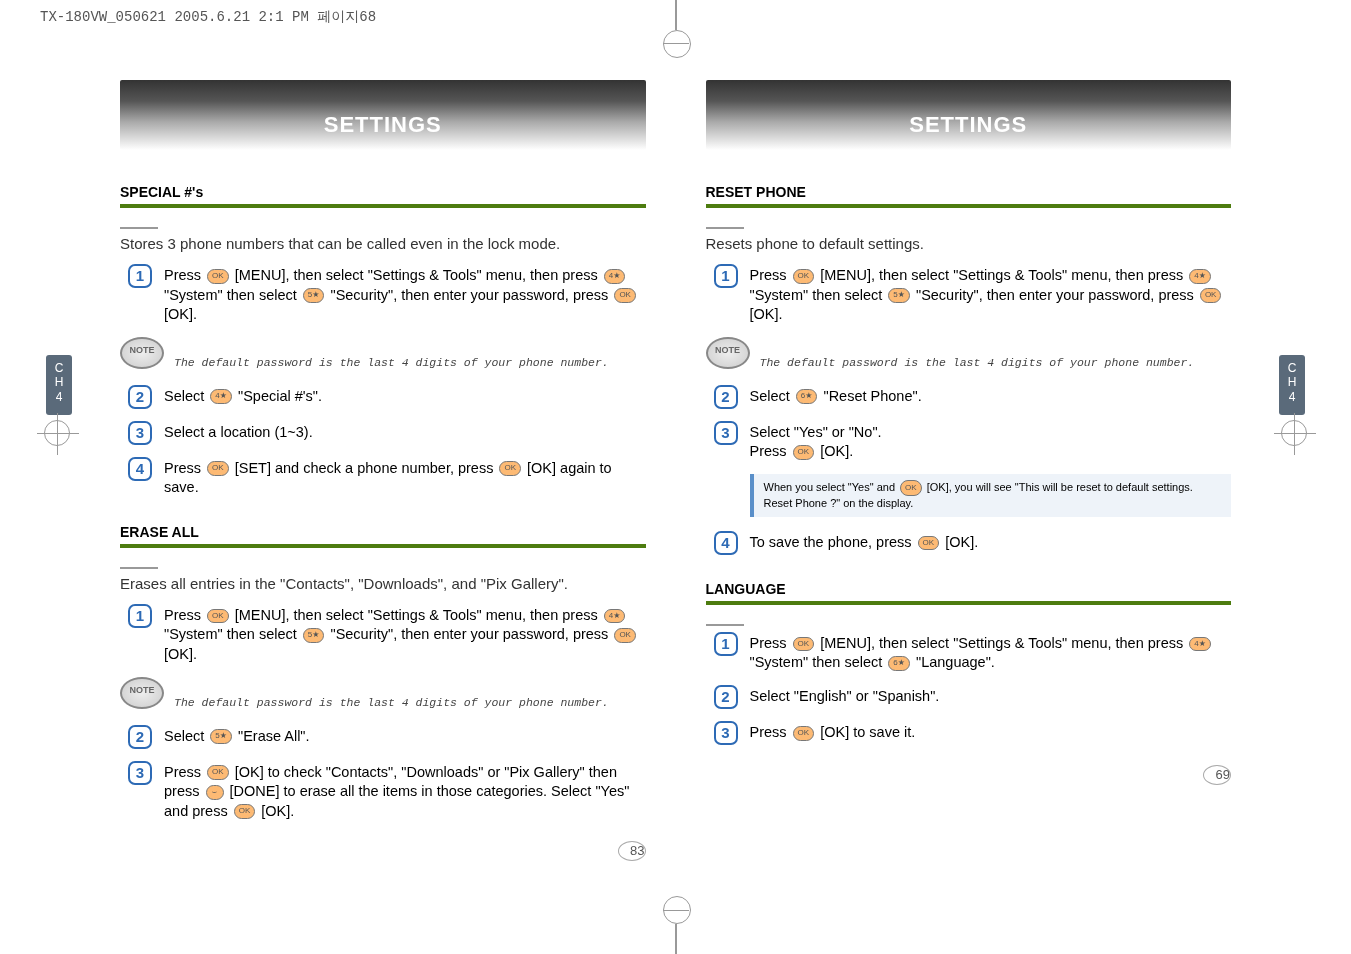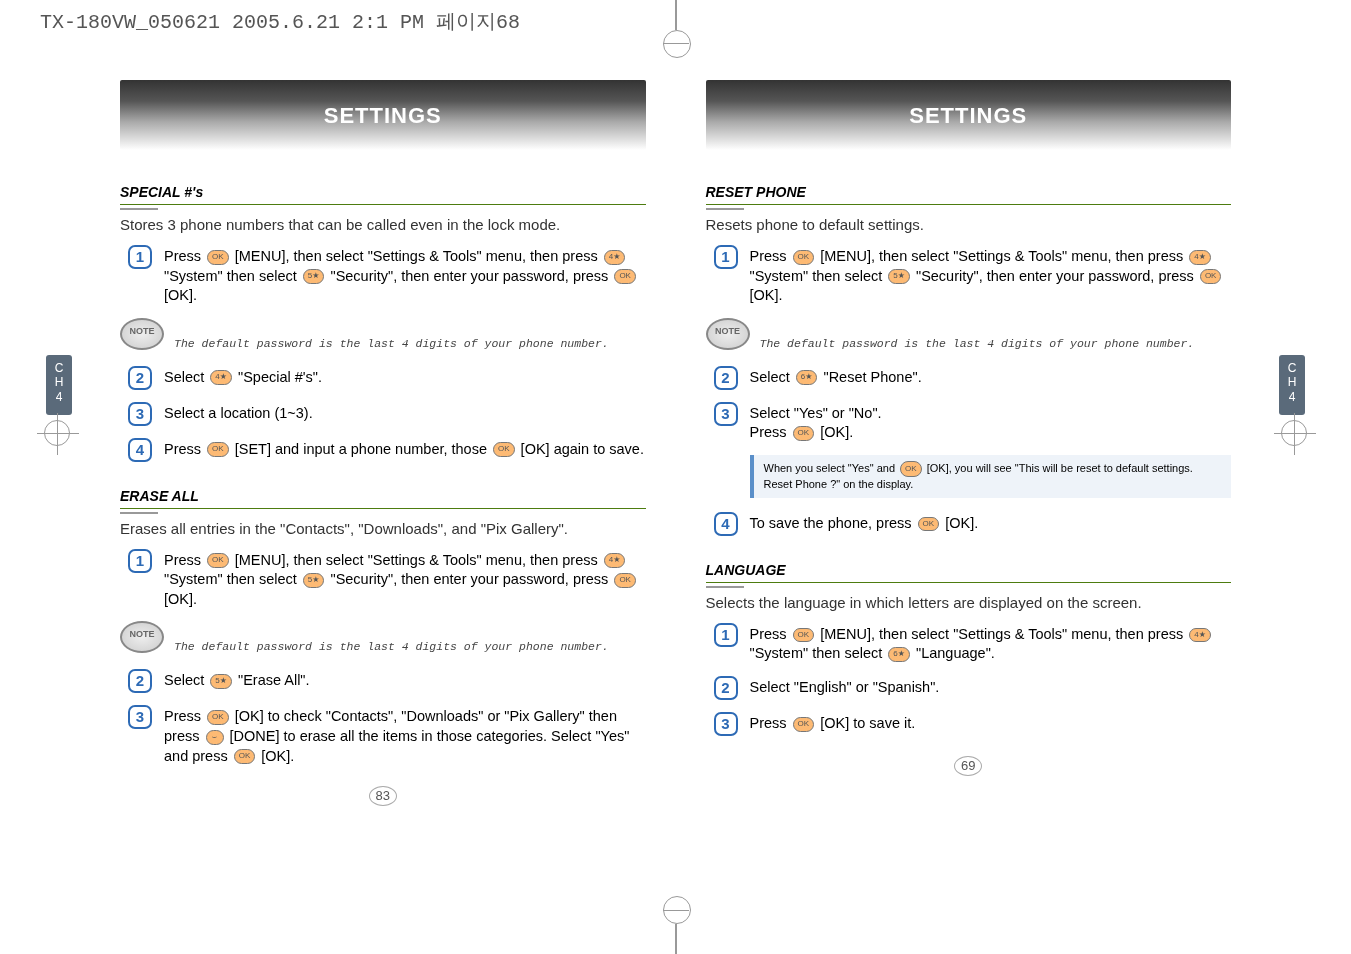--- a/index.html
+++ b/index.html
@@ -8,21 +8,21 @@
       background: #fff;
       width: 1351px;
       height: 954px;
       position: relative;
       color: #000;
     }
     .print-header {
       position: absolute;
       top: 8px;
       left: 40px;
-      font-size: 20px;
+      font-size: 14px;
       color: #555;
       font-family: 'Courier New', monospace;
     }
     .crop-top {
       position: absolute;
       top: 0;
       left: 50%;
       width: 2px;
       height: 30px;
       background: #999;
@@ -92,40 +92,39 @@
     .page-right { padding-right: 20px; }
     .header-band {
       background: linear-gradient(to bottom, #333 0%, #555 30%, #aaa 60%, #fff 100%);
       height: 70px;
       position: relative;
       border-radius: 2px;
       margin-bottom: 20px;
     }
     .header-title {
       position: absolute;
-      bottom: 21px;
+      bottom: 12px;
       left: 50%;
       transform: translateX(-50%);
       color: #fff;
       font-weight: bold;
       font-size: 22px;
       letter-spacing: 1px;
     }
     .section-title {
       font-weight: bold;
       font-size: 14px;
       margin-top: 14px;
       margin-bottom: 2px;
       padding-bottom: 2px;
       display: inline-block;
     }
     .section-title-wrap {
-      border-bottom: 1px solid #4d7c0f;
-      margin-bottom: 4px;
-      font-style: italic;
+      border-bottom: 4px solid #4d7c0f;
+      margin-bottom: 20px;
     }
     .section-title-underline {
       height: 2px;
       width: 38px;
       background: #999;
       margin-bottom: 6px;
       margin-top: -1px;
     }
     .subtitle {
       font-size: 15px;
@@ -228,21 +227,21 @@
     .side-reg::before, .side-reg::after {
       content: '';
       position: absolute;
       background: #999;
     }
     .side-reg::before { top: 12px; left: -8px; width: 42px; height: 1px; }
     .side-reg::after { top: -8px; left: 12px; width: 1px; height: 42px; }
     .side-reg.left { left: 44px; top: 420px; }
     .side-reg.right { right: 44px; top: 420px; }
     .page-num {
-      text-align: center;
+      text-align: right;
       font-size: 13px;
       color: #555;
       margin-top: 20px;
     }
     .page-num span {
       display: inline-block;
       border: 1px solid #aaa;
       border-radius: 50%;
       width: 28px;
       height: 20px;
@@ -289,21 +288,21 @@
       <div class="step-text"><span>Select </span><span class="key">4★</span><span> "Special #'s".</span></div>
     </div>
 
     <div class="step">
       <div class="step-badge">3</div>
       <div class="step-text">Select a location (1~3).</div>
     </div>
 
     <div class="step">
       <div class="step-badge">4</div>
-      <div class="step-text"><span>Press </span><span class="key">OK</span><span> [SET] and input a phone number, those </span><span class="key">OK</span><span> [OK] again to save.</span></div>
+      <div class="step-text"><span>Press </span><span class="key">OK</span><span> [SET] and check a phone number, press </span><span class="key">OK</span><span> [OK] again to save.</span></div>
     </div>
 
     <div class="section-title-wrap"><div class="section-title">ERASE ALL</div></div>
     <div class="section-title-underline"></div>
     <div class="subtitle">Erases all entries in the "Contacts", "Downloads", and "Pix Gallery".</div>
 
     <div class="step">
       <div class="step-badge">1</div>
       <div class="step-text">
         <span>Press </span><span class="key">OK</span><span> [MENU], then select "Settings &amp; Tools" menu, then press </span><span class="key">4★</span><span> "System" then select </span><span class="key">5★</span><span> "Security", then enter your password, press </span><span class="key">OK</span><span> [OK].</span>
@@ -366,21 +365,20 @@
       <span>When you select "Yes" and </span><span class="key">OK</span><span> [OK], you will see "This will be reset to default settings. Reset Phone ?" on the display.</span>
     </div>
 
     <div class="step">
       <div class="step-badge">4</div>
       <div class="step-text"><span>To save the phone, press </span><span class="key">OK</span><span> [OK].</span></div>
     </div>
 
     <div class="section-title-wrap"><div class="section-title">LANGUAGE</div></div>
     <div class="section-title-underline"></div>
-    <div class="subtitle">Selects the language in which letters are displayed on the screen.</div>
 
     <div class="step">
       <div class="step-badge">1</div>
       <div class="step-text">
         <span>Press </span><span class="key">OK</span><span> [MENU], then select "Settings &amp; Tools" menu, then press </span><span class="key">4★</span><span> "System" then select </span><span class="key">6★</span><span> "Language".</span>
       </div>
     </div>
 
     <div class="step">
       <div class="step-badge">2</div>

